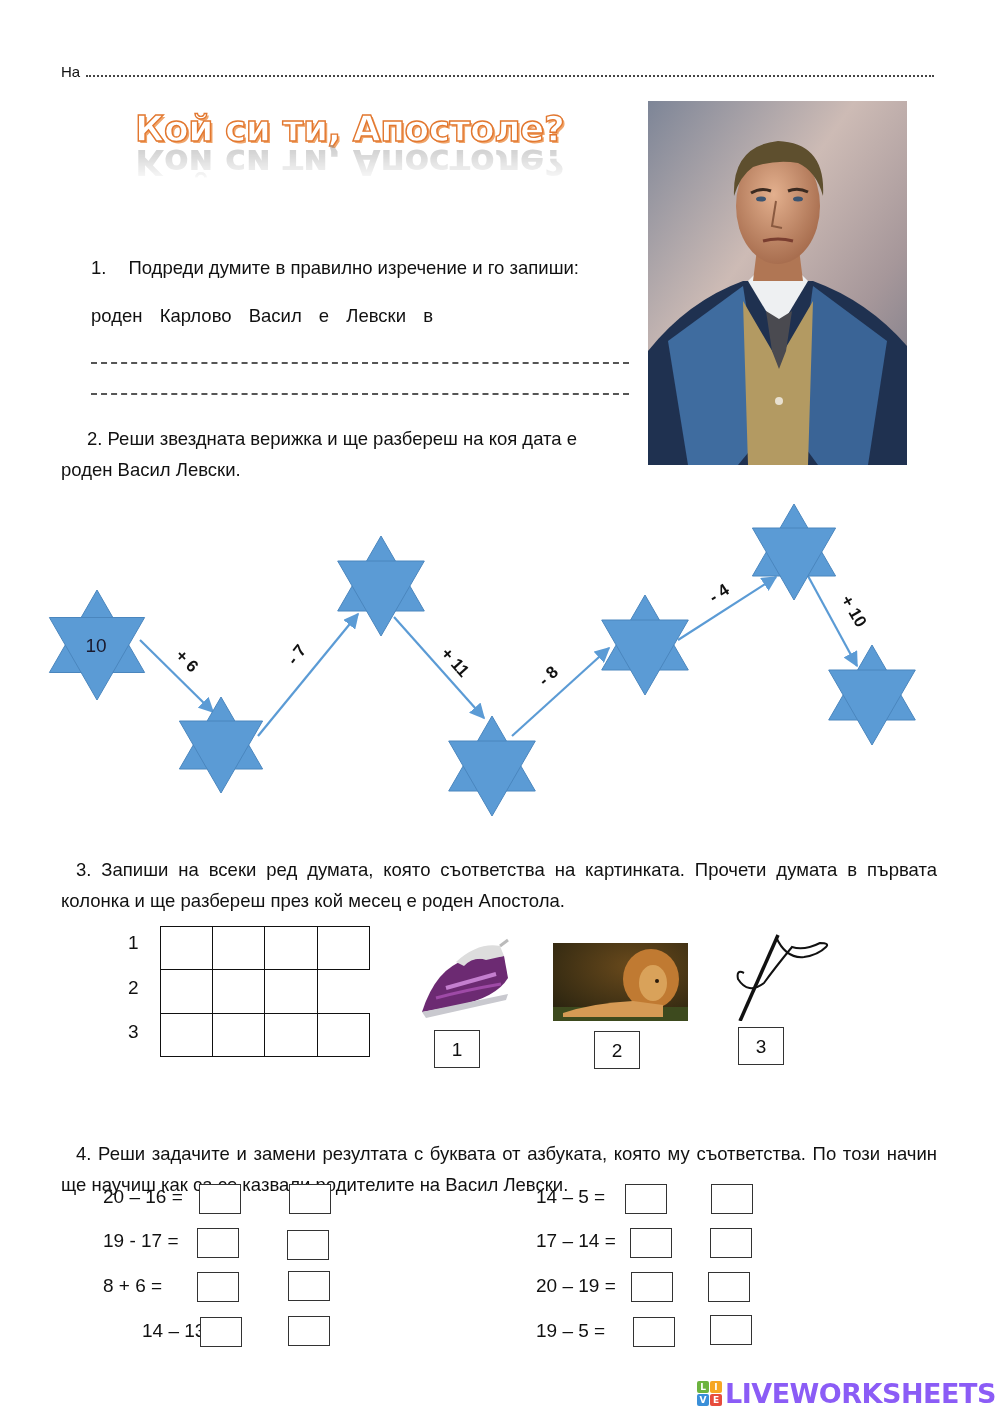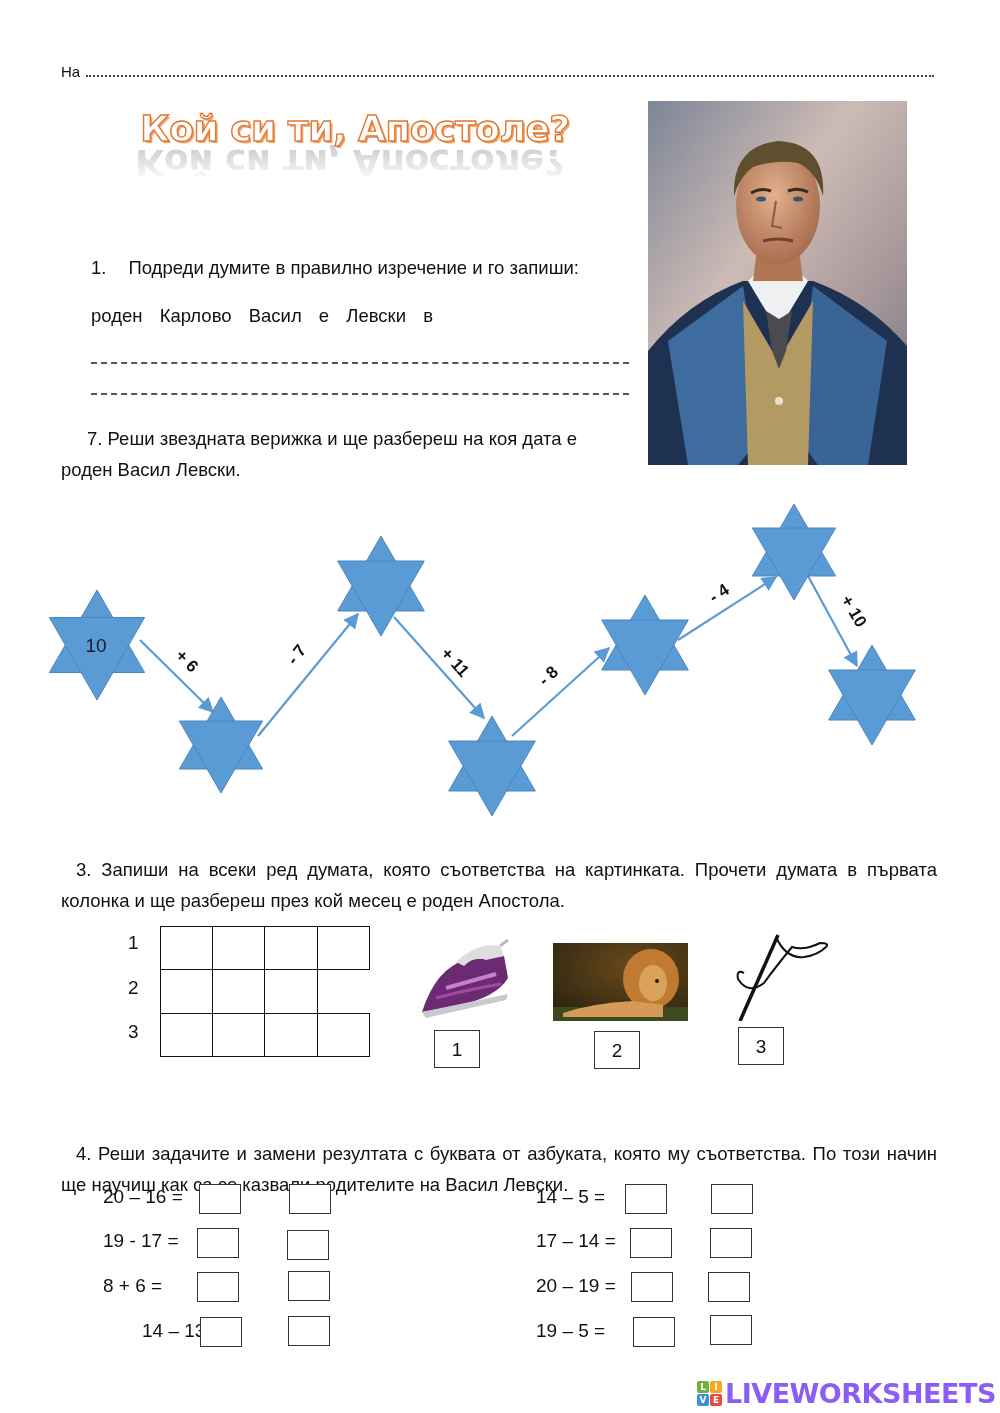--- a/index.html
+++ b/index.html
@@ -1,21 +1,21 @@
 <!DOCTYPE html>
 <html><head>
 <meta charset="utf-8">
 <style>
   html, body { margin:0; padding:0; background:#ffffff; }
   body { width:1000px; height:1413px; position:relative; overflow:hidden;
          font-family:"Liberation Sans", "DejaVu Sans", sans-serif; color:#111; }
   .abs { position:absolute; }
   .name-line { left:61px; top:63px; font-size:15px; white-space:nowrap; }
   .name-line .dots { display:inline-block; width:848px; border-bottom:2px dotted #444; height:12px; margin-left:6px; vertical-align:baseline; }
-  .title-wrap { left:135px; top:108px; width:440px; height:90px;text-align:center; }
+  .title-wrap { left:135px; top:108px; width:440px; height:90px; }
   .title { font-family:"DejaVu Sans", sans-serif; font-weight:bold; font-size:36px; color:#fff;
            -webkit-text-stroke:1.4px #e2772f; letter-spacing:-0.5px;
            text-shadow:2px 2px 0 #f0a56b; white-space:nowrap; }
   .title-reflect { position:absolute; left:0; top:34px; font-family:"DejaVu Sans", sans-serif; font-weight:bold;
            font-size:36px; color:#999; transform:scaleY(-1); opacity:0.55; white-space:nowrap;
            -webkit-mask-image:linear-gradient(to top, rgba(0,0,0,1), rgba(0,0,0,0));
            mask-image:linear-gradient(to top, rgba(0,0,0,1), rgba(0,0,0,0)); letter-spacing:-0.5px; }
   .portrait { left:648px; top:101px; width:259px; height:364px; overflow:hidden;
               background:linear-gradient(160deg,#8a8f9c 0%,#c9b9b2 30%,#9a8f95 55%,#7a7f8c 100%); }
   .q-text { font-size:18.5px; line-height:31px; }
@@ -97,21 +97,21 @@
   <span>роден</span>
   <span>Карлово</span>
   <span>Васил</span>
   <span>е</span>
   <span>Левски</span>
   <span>в</span>
 </div>
 <div class="abs dash-line" style="top:362px;"></div>
 <div class="abs dash-line" style="top:393px;"></div>
 
-<div class="abs q2">7. Реши звездната верижка и ще разбереш на коя дата е роден Васил Левски.</div>
+<div class="abs q2">2. Реши звездната верижка и ще разбереш на коя дата е роден Васил Левски.</div>
 
 <div class="abs star-chain">
   <svg width="1000" height="340" viewBox="0 0 1000 340">
     <defs>
       <marker id="arrow" viewBox="0 0 10 10" refX="9" refY="5" markerWidth="7" markerHeight="7" orient="auto-start-reverse">
         <path d="M0 0 L10 5 L0 10 Z" fill="#5b9bd5"></path>
       </marker>
     </defs>
 
     <g stroke="#5b9bd5" stroke-width="2.2" fill="none" marker-end="url(#arrow)">

